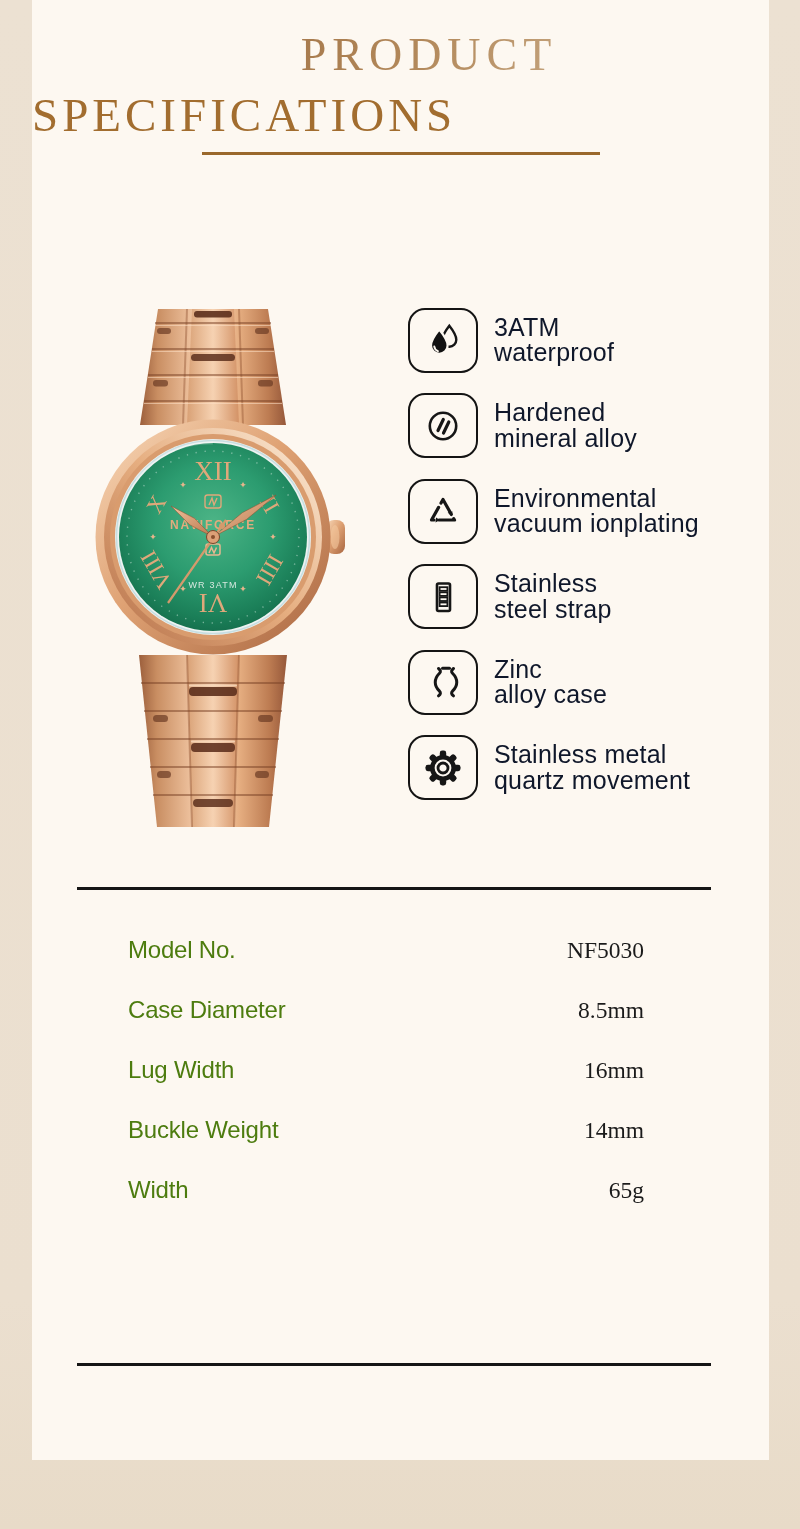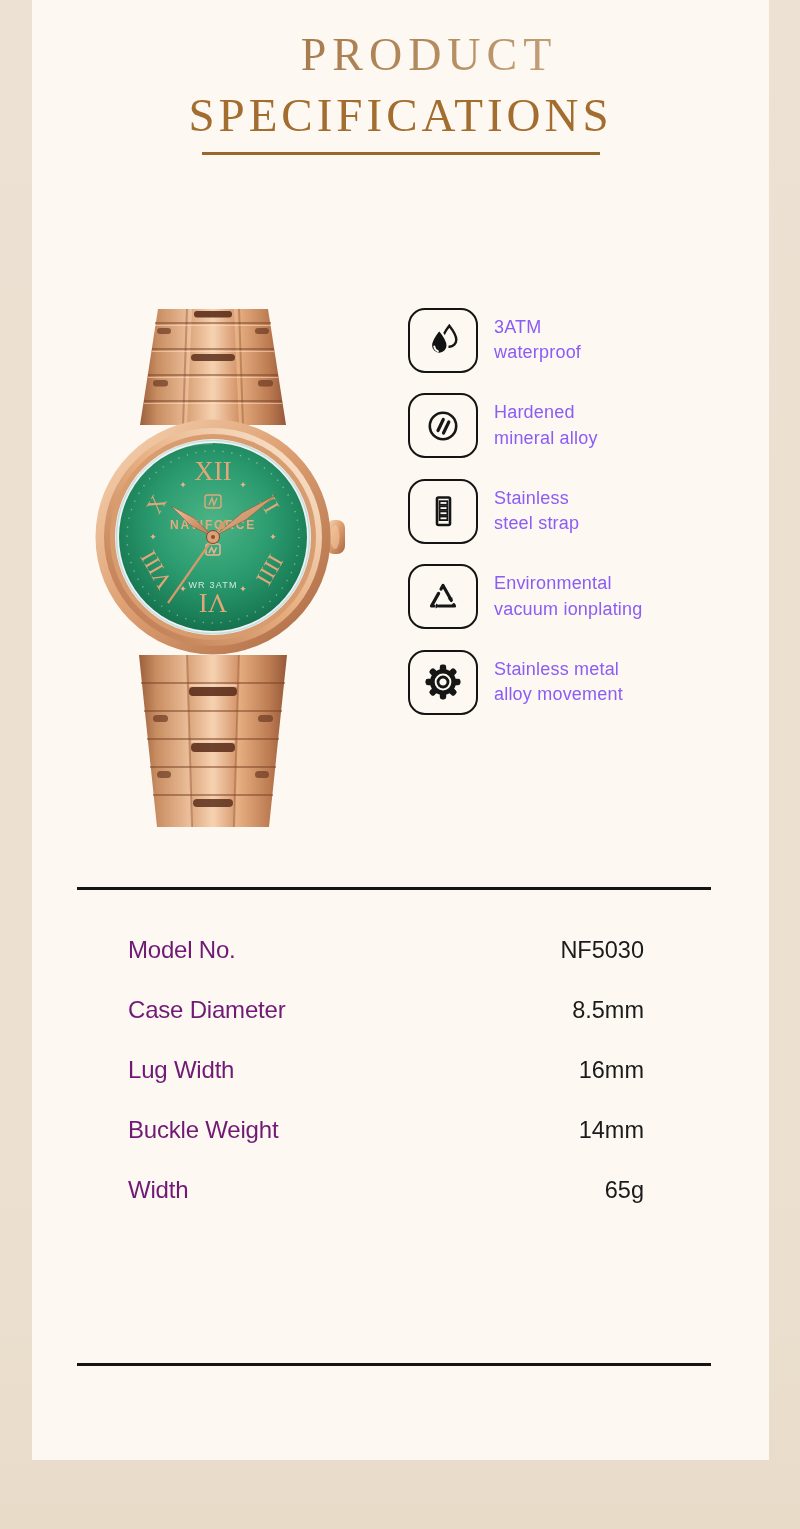--- a/index.html
+++ b/index.html
@@ -4,40 +4,40 @@
 <style>
   html,body{margin:0;padding:0;}
   body{width:800px;height:1529px;background:linear-gradient(180deg,#ece1d2 0%,#ebdfcf 85%,#e8dbc8 100%);
        font-family:"Liberation Sans",sans-serif;position:relative;overflow:hidden;}
   .card{position:absolute;left:32px;top:0;width:737px;height:1460px;background:#fdf8f1;}
   
   .eyebrow{position:absolute;left:0;top:28px;width:794px;text-align:center;
            font-family:"Liberation Serif",serif;font-size:46px;letter-spacing:6px;font-weight:400;
            background:linear-gradient(110deg,#8f5c30 0%,#b2885a 48%,#e0cdb2 100%);
            -webkit-background-clip:text;background-clip:text;color:transparent;}
-  .title{position:absolute;left:0;top:88px;width:737px;text-align:center;
+  .title{position:absolute;left:0;top:88px;width:737px;
          font-family:"Liberation Serif",serif;font-size:47px;letter-spacing:4px;color:#a26d2f;font-weight:400;}
   .title-rule{position:absolute;left:170px;top:152px;width:398px;height:3px;background:#9a682c;}
   
   .watch{position:absolute;left:63px;top:309px;width:250px;height:518px;}
   
   .features{position:absolute;left:376px;top:308px;width:330px;}
   .feature{display:flex;align-items:center;height:64px;margin-bottom:21.5px;}
   .icon-box{width:66px;height:61px;border:2.6px solid #141414;border-radius:17px;flex:none;
             display:flex;align-items:center;justify-content:center;background:#fdf8f1;}
-  .f-text{margin-left:16px;font-size:18px;line-height:25.5px;color:#8b5cf6;letter-spacing:.2px;}
+  .f-text{margin-left:16px;font-size:25px;line-height:25.5px;color:#0f172a;letter-spacing:.2px;}
   
   .rule{position:absolute;left:45px;width:634px;height:3px;background:#151515;}
   .rule.top{top:887px;}
   .rule.bottom{top:1363px;}
   .spec-rows{position:absolute;left:45px;top:920px;width:634px;}
   .spec-row{display:flex;justify-content:space-between;align-items:center;height:60px;
             padding-left:51px;padding-right:67px;}
-  .spec-label{font-size:24px;color:#701a75;letter-spacing:-.2px;}
-  .spec-value{font-size:23.5px;color:#1b1b1b;}
+  .spec-label{font-size:24px;color:#4d7c0f;letter-spacing:-.2px;}
+  .spec-value{font-size:23.5px;color:#1b1b1b;font-family:Liberation Serif, serif;}
   svg{display:block;}
 </style>
 </head>
 <body>
 
 <div class="card">
 
   <div class="eyebrow">PRODUCT</div>
   <div class="title">SPECIFICATIONS</div>
   <div class="title-rule"></div>
@@ -199,48 +199,61 @@
         </svg>
       </div>
       <div class="f-text">
         <div>Hardened</div>
         <div>mineral alloy</div>
       </div>
     </div>
 
     <div class="feature">
       <div class="icon-box">
+        <svg viewBox="0 0 40 40" width="40" height="40">
+          <path d="M20 8.5 L31.5 29 L8.5 29 Z" fill="none" stroke="#161616" stroke-width="3.2" stroke-linejoin="round" stroke-linecap="round" stroke-dasharray="17 5"></path>
+          <polygon points="29.5,20.5 24.7,21.5 28.6,25.6" fill="#161616"></polygon>
+          <polygon points="12.5,31.5 17,29 13,26.4" fill="#161616"></polygon>
+        </svg>
+      </div>
+      <div class="f-text">
+        <div>Environmental</div>
+        <div>vacuum ionplating</div>
+      </div>
+    </div>
+
+    <div class="feature">
+      <div class="icon-box">
         <svg viewBox="0 0 40 40" width="40" height="40" fill="none" stroke="#161616">
           <rect x="14" y="6.5" width="13" height="27.5" rx="1.5" stroke-width="2.6"></rect>
           <rect x="16.6" y="10.2" width="7.8" height="3.6" stroke-width="1.8"></rect>
           <rect x="16.6" y="15.3" width="7.8" height="3.6" stroke-width="1.8"></rect>
           <rect x="16.6" y="20.4" width="7.8" height="3.6" stroke-width="1.8"></rect>
           <rect x="16.6" y="25.5" width="7.8" height="3.6" stroke-width="1.8"></rect>
         </svg>
       </div>
       <div class="f-text">
         <div>Stainless</div>
         <div>steel strap</div>
       </div>
     </div>
 
     <div class="feature">
       <div class="icon-box">
-        <svg viewBox="0 0 40 40" width="40" height="40">
-          <path d="M20 8.5 L31.5 29 L8.5 29 Z" fill="none" stroke="#161616" stroke-width="3.2" stroke-linejoin="round" stroke-linecap="round" stroke-dasharray="17 5"></path>
-          <polygon points="29.5,20.5 24.7,21.5 28.6,25.6" fill="#161616"></polygon>
-          <polygon points="12.5,31.5 17,29 13,26.4" fill="#161616"></polygon>
-        </svg>
-      </div>
-      <div class="f-text">
-        <div>Environmental</div>
-        <div>vacuum ionplating</div>
-      </div>
-    </div>
-
+        <svg viewBox="0 0 40 40" width="40" height="40" fill="none" stroke="#161616" stroke-width="3" stroke-linecap="round">
+          <path d="M15.5 6.5 c2.2 1.8 2.6 3.2 0.8 5 c-5.4 5.4 -5.4 12 0 17.4 c1.8 1.8 1.4 3.2 -0.8 5"></path>
+          <path d="M30.5 6.5 c-2.2 1.8 -2.6 3.2 -0.8 5 c5.4 5.4 5.4 12 0 17.4 c-1.8 1.8 -1.4 3.2 0.8 5"></path>
+          <path d="M19.5 6.2 h7"></path>
+        </svg>
+      </div>
+      <div class="f-text">
+        <div>Zinc</div>
+        <div>alloy case</div>
+      </div>
+    </div>
 
     <div class="feature">
       <div class="icon-box">
         <svg viewBox="0 0 40 40" width="40" height="40">
           <g transform="translate(20,20)" fill="#161616">
             <circle r="13"></circle>
             <g>
               <rect x="-3.2" y="-17.5" width="6.4" height="8" rx="2.4"></rect>
               <rect x="-3.2" y="-17.5" width="6.4" height="8" rx="2.4" transform="rotate(45)"></rect>
               <rect x="-3.2" y="-17.5" width="6.4" height="8" rx="2.4" transform="rotate(90)"></rect>
@@ -250,21 +263,21 @@
               <rect x="-3.2" y="-17.5" width="6.4" height="8" rx="2.4" transform="rotate(270)"></rect>
               <rect x="-3.2" y="-17.5" width="6.4" height="8" rx="2.4" transform="rotate(315)"></rect>
             </g>
             <circle r="8.4" fill="#fdf8f1"></circle>
             <circle r="5" fill="none" stroke="#161616" stroke-width="2.8"></circle>
           </g>
         </svg>
       </div>
       <div class="f-text">
         <div>Stainless metal</div>
-        <div>alloy movement</div>
+        <div>quartz movement</div>
       </div>
     </div>
 
   </div>
 
   <div class="rule top"></div>
   <div class="spec-rows">
     <div class="spec-row">
       <span class="spec-label">Model No.</span>
       <span class="spec-value">NF5030</span>

